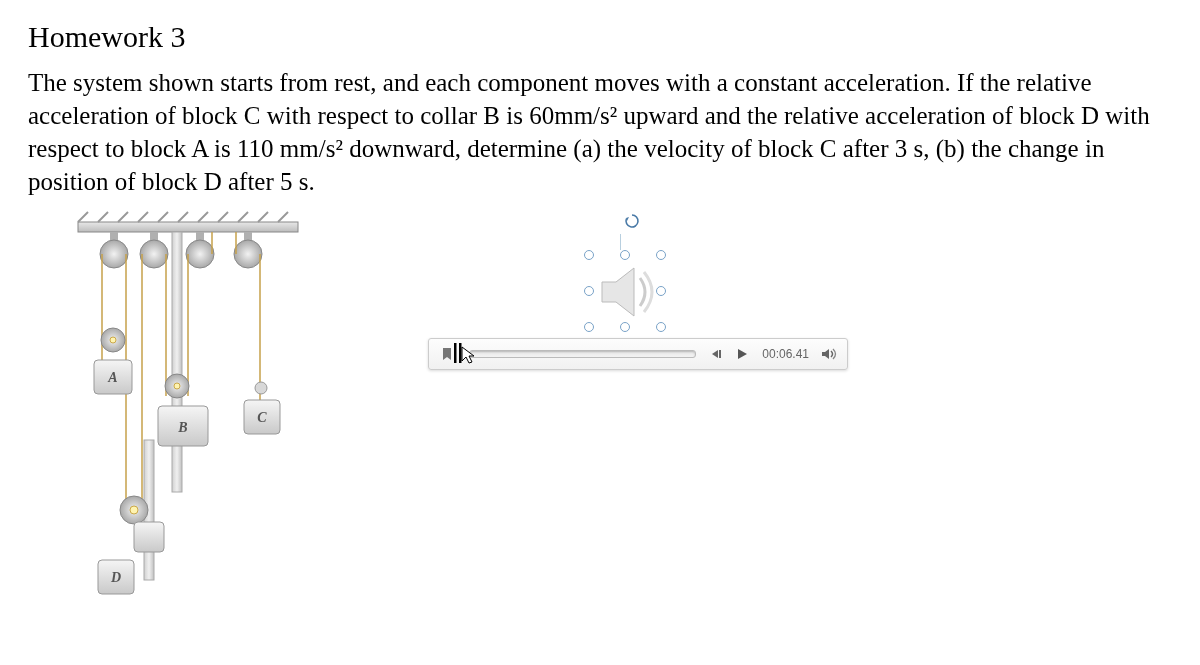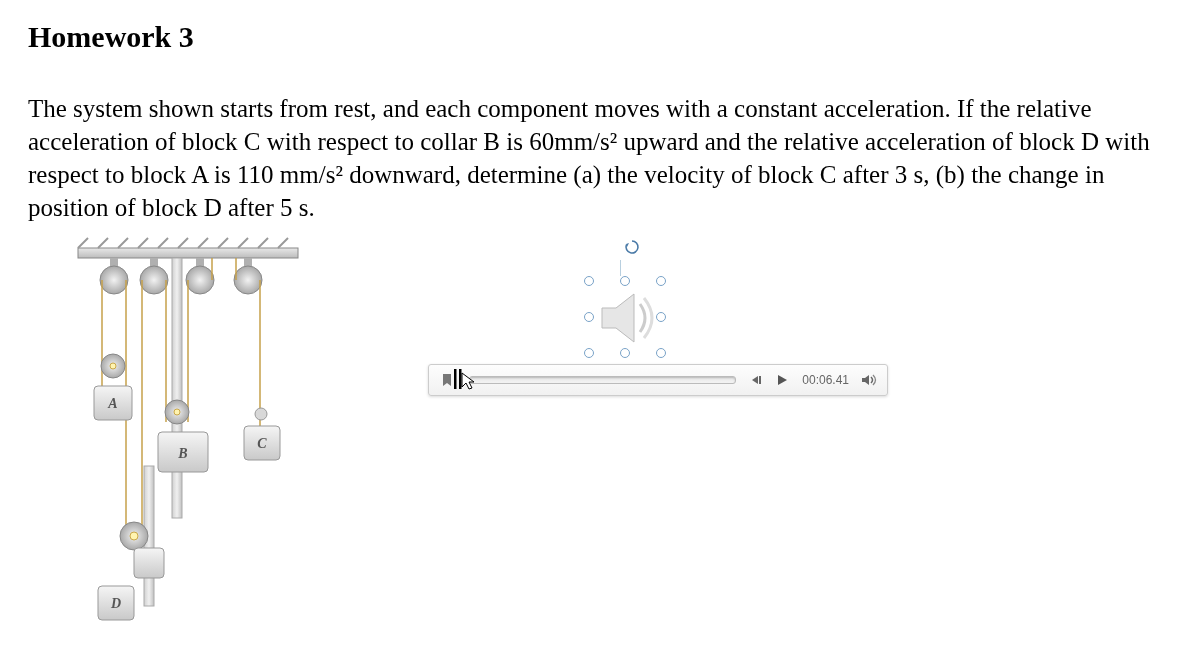--- a/index.html
+++ b/index.html
@@ -6,22 +6,22 @@
     margin: 0;
     padding: 20px 28px;
     font-family: "Times New Roman", Times, serif;
     color: #000;
     background: #fff;
     width: 1200px;
     box-sizing: border-box;
   }
   .title {
     font-size: 30px;
-    font-weight: bold;
-    margin-bottom: 38px;
+    font-weight: normal;
+    margin-bottom: 12px;
   }
   .problem {
     font-size: 25px;
     line-height: 1.32;
     max-width: 1140px;
     margin-bottom: 12px;
   }
   .content-row {
     display: flex;
     align-items: flex-start;
@@ -58,21 +58,21 @@
     background: #fff;
     border-radius: 50%;
   }
   .sel-edge {
     position: absolute;
     background: #b8cfdf;
   }
   .player {
     position: relative;
     top: 118px;
-    width: 460px;
+    width: 420px;
     height: 32px;
     background: linear-gradient(#fdfdfd,#f1f1f1);
     border: 1px solid #ccc;
     border-radius: 3px;
     display: flex;
     align-items: center;
     padding: 0 6px;
     box-sizing: border-box;
     font-family: Arial, sans-serif;
     font-size: 12px;

